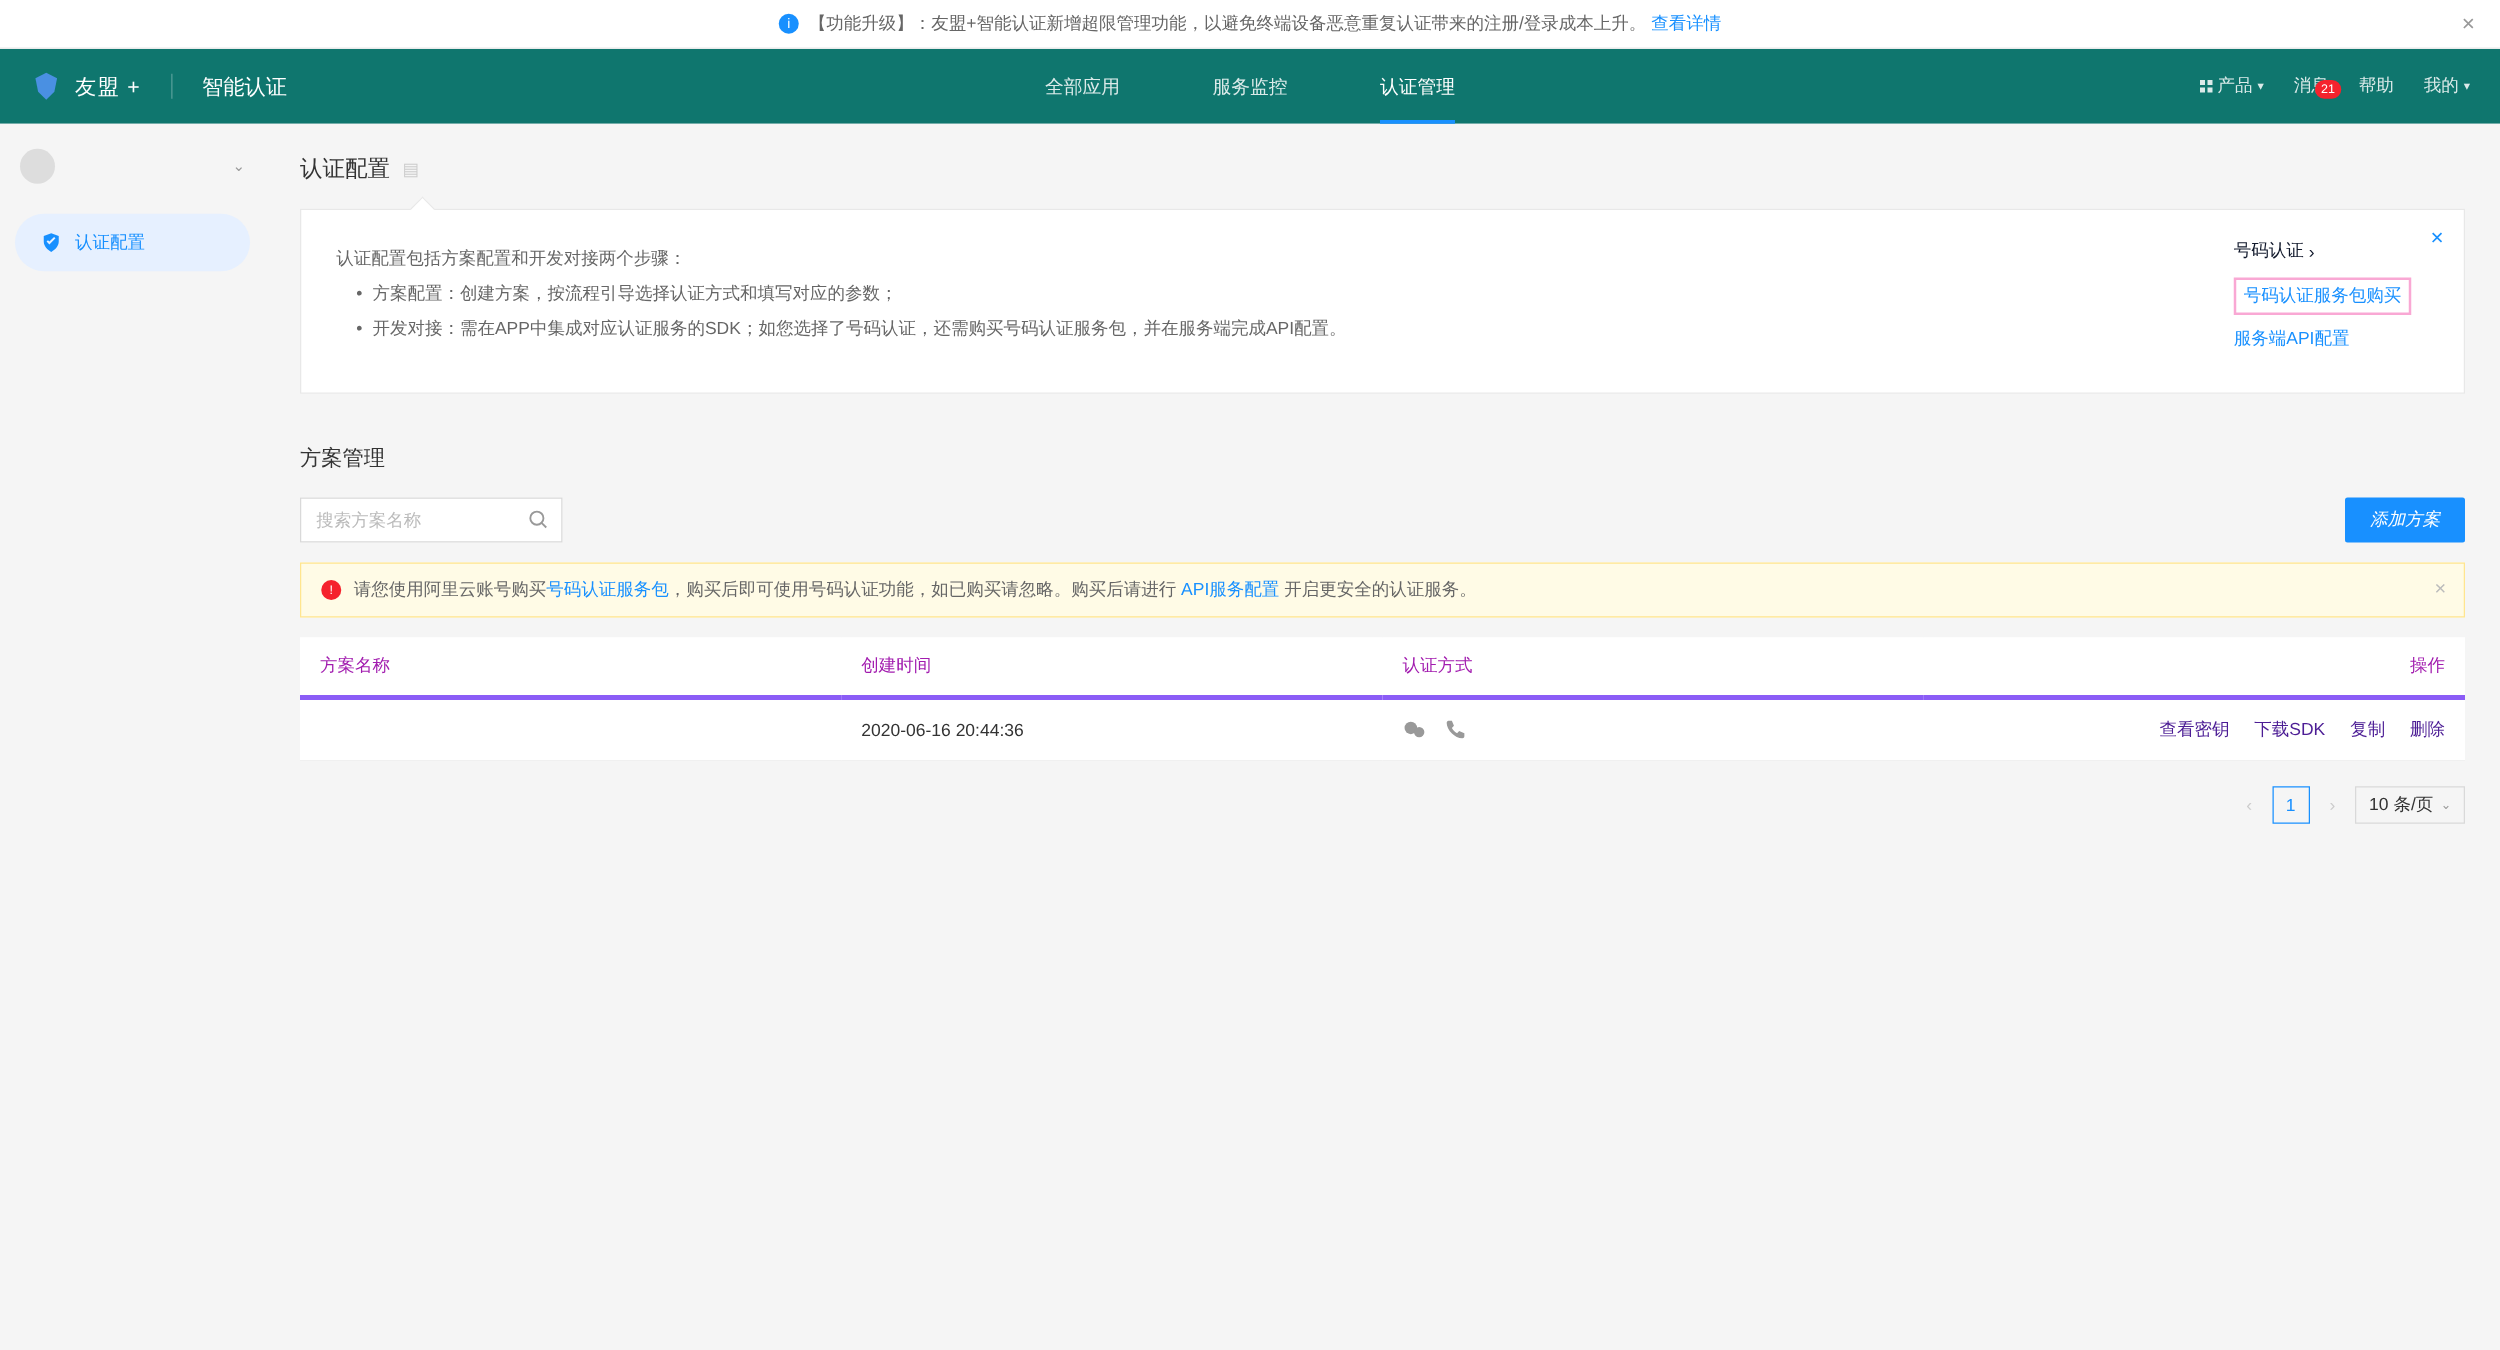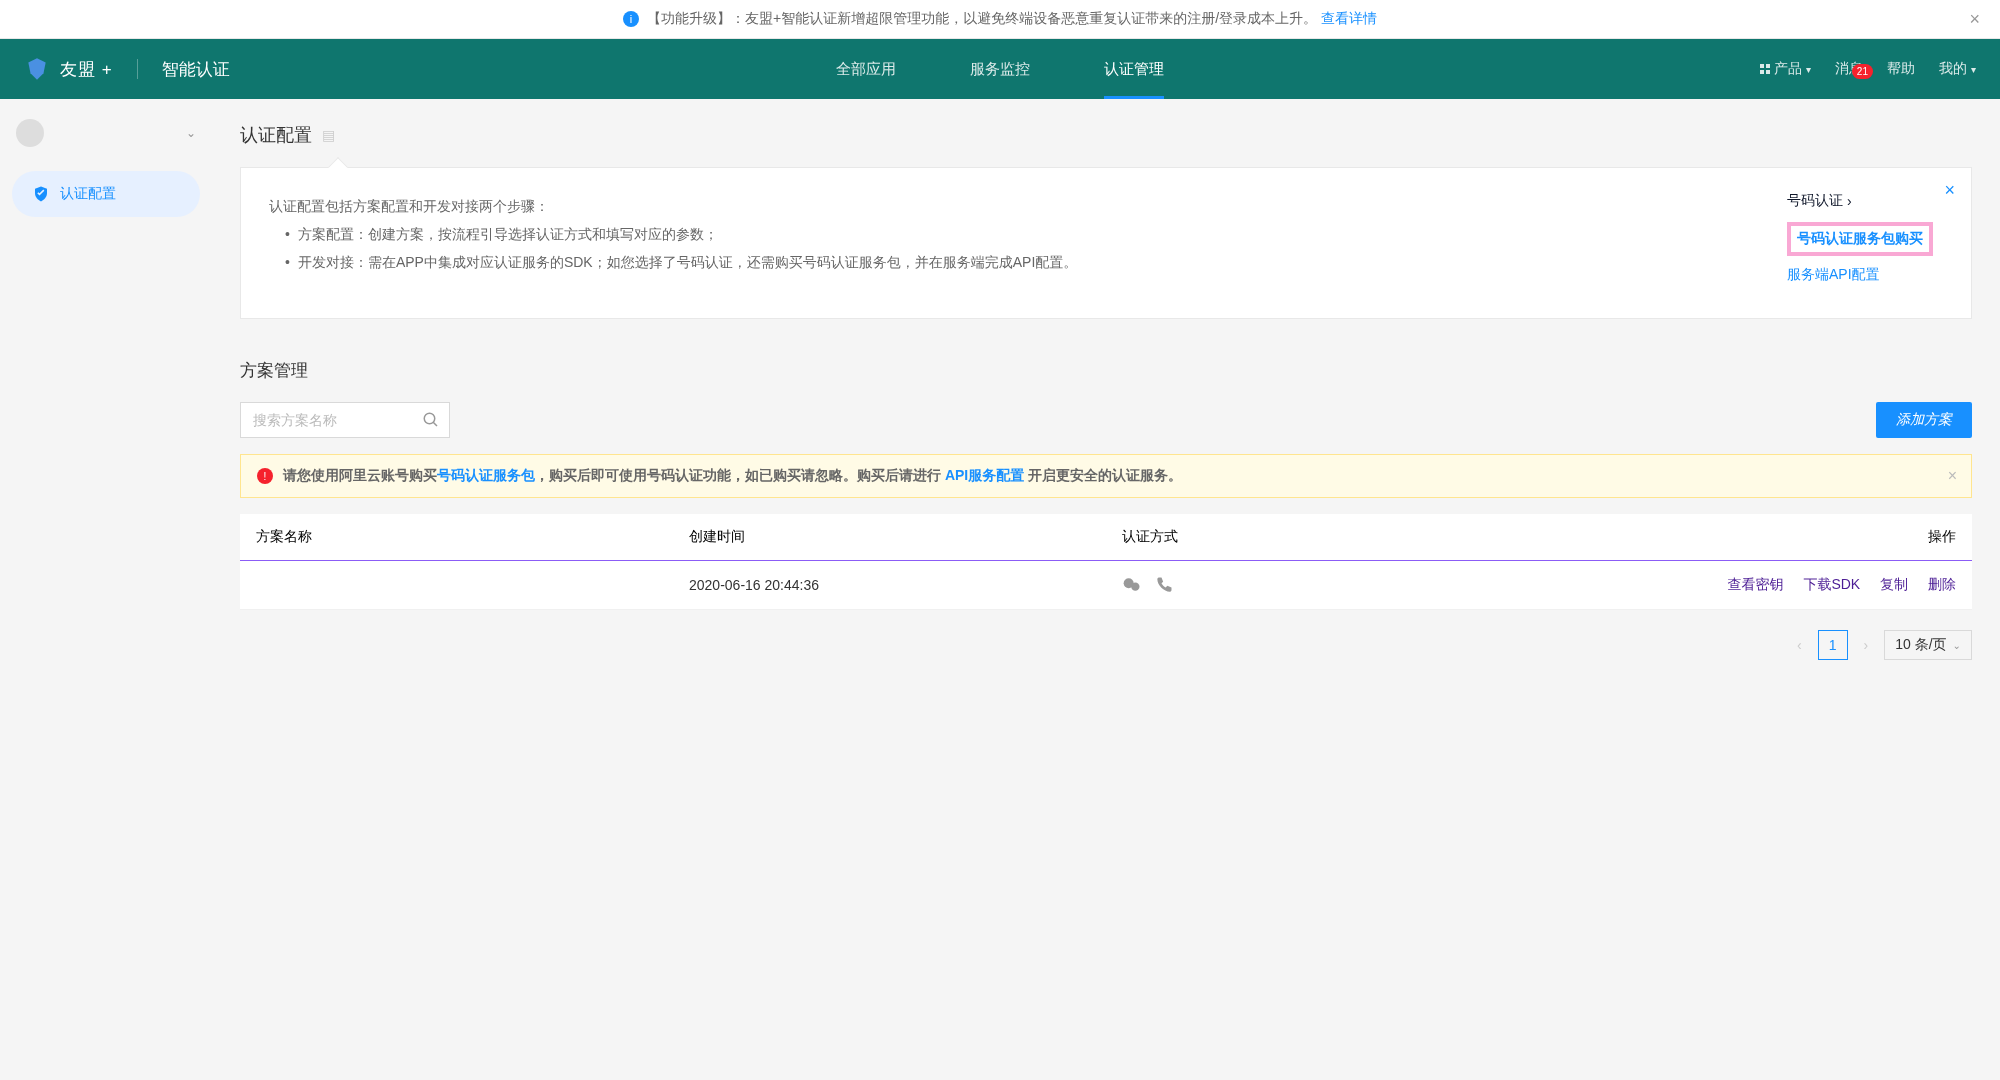--- a/index.html
+++ b/index.html
@@ -43,39 +43,39 @@
     .page-title-icon { color: #ccc; font-size: 14px; }
     
     .info-box { background: #fff; border: 1px solid #e8e8e8; padding: 24px 28px; display: flex; position: relative; margin-bottom: 40px; }
     .info-box .arrow-notch { position: absolute; top: -8px; left: 90px; width: 14px; height: 14px; background: #fff; border-left: 1px solid #e8e8e8; border-top: 1px solid #e8e8e8; transform: rotate(45deg); }
     .info-left { flex: 1; color: #666; line-height: 2; }
     .info-left ul { list-style: none; padding-left: 16px; }
     .info-left ul li::before { content: '•'; margin-right: 8px; color: #666; }
     .info-right { width: 180px; padding-left: 24px; }
     .info-right-title { font-weight: 500; color: #0f172a; margin-bottom: 12px; display: flex; align-items: center; gap: 4px; }
     .info-right-link { color: #1890ff; cursor: pointer; display: block; margin-bottom: 10px; }
-    .info-right-link.highlighted { border: 4px solid #f9a8d4; padding: 4px 6px; display: inline-block; font-weight: bold; }
+    .info-right-link.highlighted { border: 2px solid #f9a8d4; padding: 4px 6px; display: inline-block; }
     .info-close { position: absolute; top: 12px; right: 16px; color: #1890ff; cursor: pointer; font-size: 18px; }
     
     .section-title { font-size: 17px; font-weight: 500; color: #333; margin-bottom: 20px; }
     .toolbar { display: flex; justify-content: space-between; margin-bottom: 16px; }
     .search-box { position: relative; }
     .search-input { width: 210px; height: 36px; border: 1px solid #d9d9d9; padding: 0 36px 0 12px; font-size: 14px; outline: none; }
     .search-input::placeholder { color: #bbb; }
     .search-icon { position: absolute; right: 10px; top: 50%; transform: translateY(-50%); color: #999; width: 18px; height: 18px; }
     .add-btn { background: #1890ff; color: #fff; border: none; padding: 0 20px; height: 36px; cursor: pointer; font-size: 14px; border-radius: 2px; font-style: italic; }
     
     .alert-box { background: #fffbe6; border: 1px solid #ffe58f; padding: 12px 16px; display: flex; align-items: center; margin-bottom: 16px; position: relative; }
     .alert-icon { width: 16px; height: 16px; border-radius: 50%; background: #f5222d; color: #fff; display: inline-flex; align-items: center; justify-content: center; font-size: 10px; margin-right: 10px; flex-shrink: 0; }
-    .alert-text { color: #666; font-weight: bold; }
+    .alert-text { color: #666; }
     .alert-link { color: #1890ff; cursor: pointer; }
     .alert-close { position: absolute; right: 14px; color: #bbb; cursor: pointer; font-size: 16px; }
     
     .table { width: 100%; border-collapse: collapse; background: #fff; }
-    .table th { text-align: left; padding: 14px 16px; color: #000000; font-weight: normal; border-bottom: 1px solid #8b5cf6; background: #fff; }
+    .table th { text-align: left; padding: 14px 16px; color: #a21caf; font-weight: normal; border-bottom: 4px solid #8b5cf6; background: #fff; }
     .table th:last-child { text-align: right; }
     .table td { padding: 14px 16px; color: #333; border-bottom: 1px solid #f0f0f0; }
     .table td:last-child { text-align: right; }
     .auth-icons { display: flex; gap: 12px; align-items: center; }
     .auth-icon { width: 20px; height: 20px; color: #999; }
     .action-link { color: #4c1d95; cursor: pointer; margin-left: 16px; }
     
     .pagination { display: flex; justify-content: flex-end; align-items: center; gap: 12px; padding: 20px 0; }
     .page-arrow { color: #ccc; cursor: pointer; font-size: 14px; padding: 4px; }
     .page-num { border: 1px solid #1890ff; color: #1890ff; width: 30px; height: 30px; display: flex; align-items: center; justify-content: center; cursor: pointer; }

